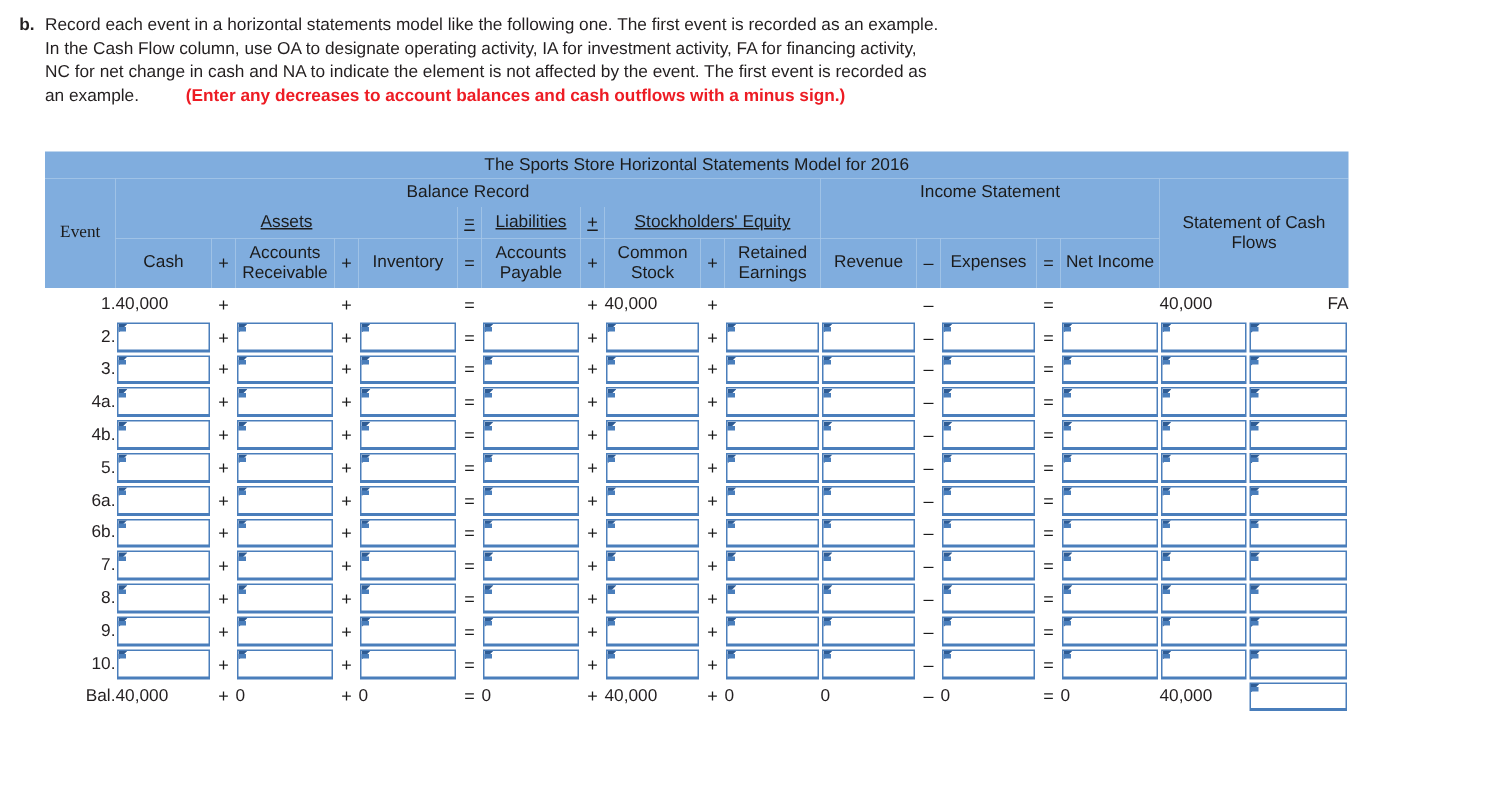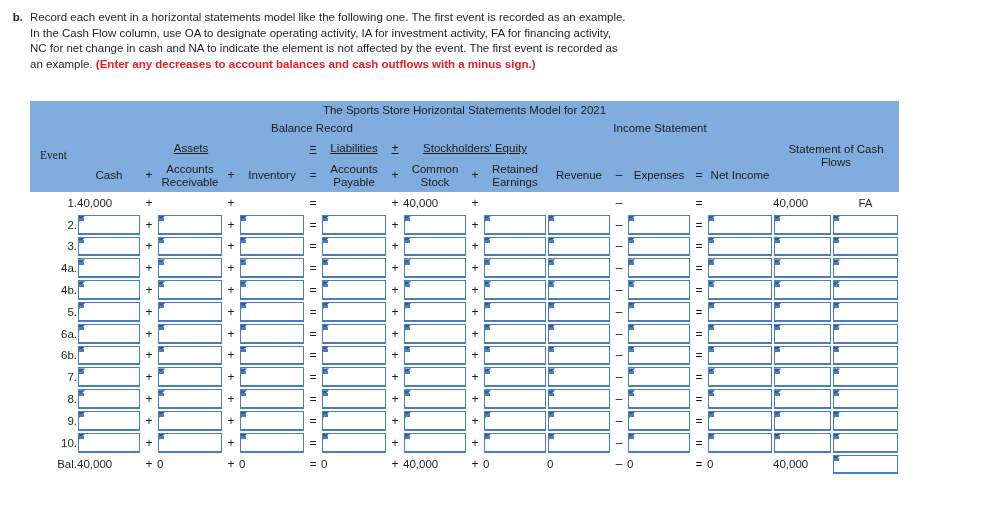--- a/index.html
+++ b/index.html
@@ -27,21 +27,21 @@
     text-align: right;
     padding-right: 7px;
     line-height: 15.5px;
   }
   .q-text {
     font-size: 11.5px;
     color: #231f20;
     line-height: 15.5px;
     text-align: left;
   }
-  .q-emph { color: #ed1c24; font-weight: bold; }
+  .q-emph { color: #ed1c24; font-weight: bold; margin-left: 28px; }
 
   
   #model-table {
     position: absolute;
     left: 30px; top: 101px;
     border-collapse: collapse;
     table-layout: fixed;
     font-size: 11.5px;
     color: #231f20;
   }
@@ -98,21 +98,21 @@
     border-right: 1px solid #8c8c8c;
   }
 
   
   .val {
     padding-right: 4px;
     font-size: 11.5px;
     border-bottom: 1px solid #8c8c8c;
   }
   .val-left {
-    text-align: center;
+    text-align: right;
     padding-left: 4px;
     font-size: 11.5px;
     border-bottom: 1px solid #8c8c8c;
   }
 
   
   .bal .val, .bal .val-left { border-bottom: 2.5px solid #000000; }
   .bal .evt { border-bottom: none; }
   .bal .op  { border-bottom: none; }
 
@@ -169,21 +169,21 @@
     <col style="width:16px">
     <col style="width:64px">
     <col style="width:16px">
     <col style="width:66px">
     <col style="width:59px">
     <col style="width:67px">
   </colgroup>
 
   <tbody>
       <tr>
-    <td class="hd hd-title" colspan="19">The Sports Store Horizontal Statements Model for 2021</td>
+    <td class="hd hd-title" colspan="19">The Sports Store Horizontal Statements Model for 2016</td>
   </tr>
 
   <tr>
     <td class="hd hd-band gr" rowspan="3">Event</td>
     <td class="hd hd-band kb" colspan="11">Balance Record</td>
     <td class="hd hd-band kb gl" colspan="5">Income Statement</td>
     <td class="hd gl" rowspan="3" colspan="2">Statement of Cash Flows</td>
   </tr>
 
   <tr>

